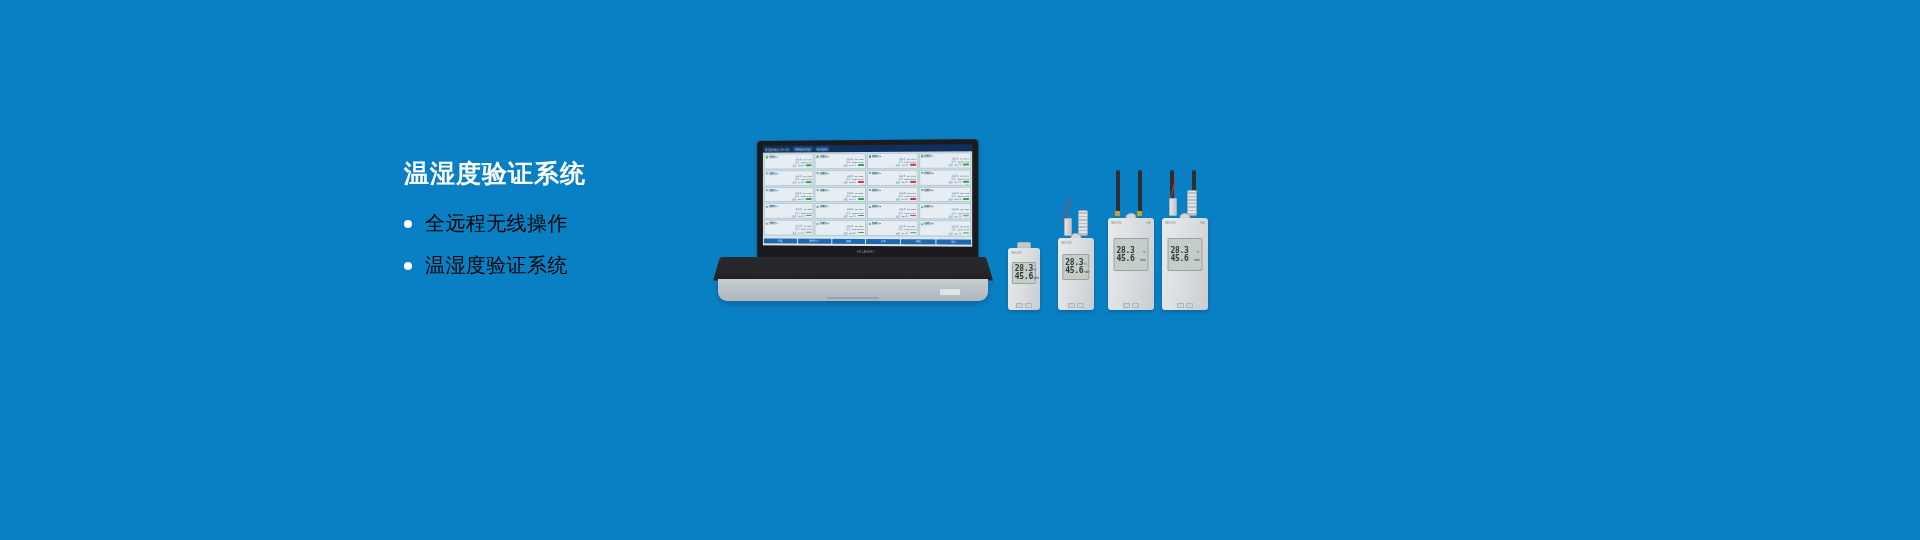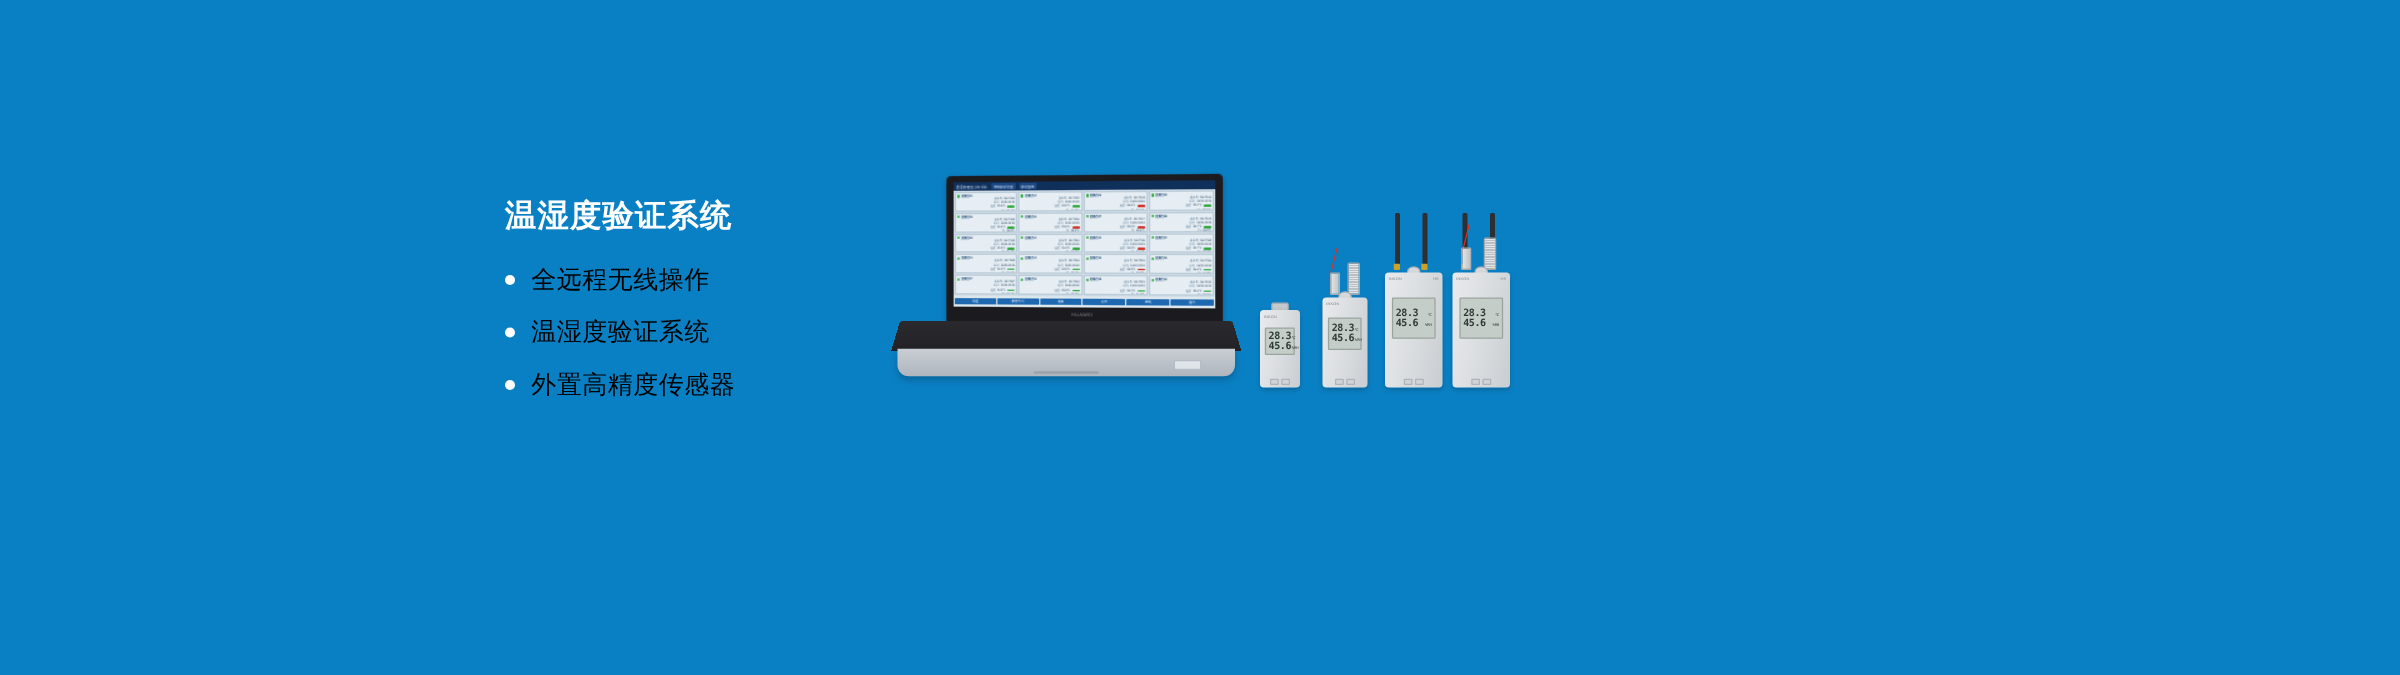--- a/index.html
+++ b/index.html
@@ -172,24 +172,20 @@
   <div class="copy">
     <h1>温湿度验证系统</h1>
     <div class="feat" id="feature-list">
         <div class="feat-row">
           <span class="dot"></span>
           <span class="feat-label">全远程无线操作</span>
         </div>
         <div class="feat-row">
           <span class="dot"></span>
           <span class="feat-label">温湿度验证系统</span>
-        </div>
-        <div class="feat-row">
-          <span class="dot"></span>
-          <span class="feat-label">外置高精度传感器</span>
         </div>
       </div>
   </div>
 
   <div class="laptop">
     <div class="lid">
       <div class="screen">
 
         <div class="app-top">
           <span class="ttl">温湿度验证分析系统</span>

